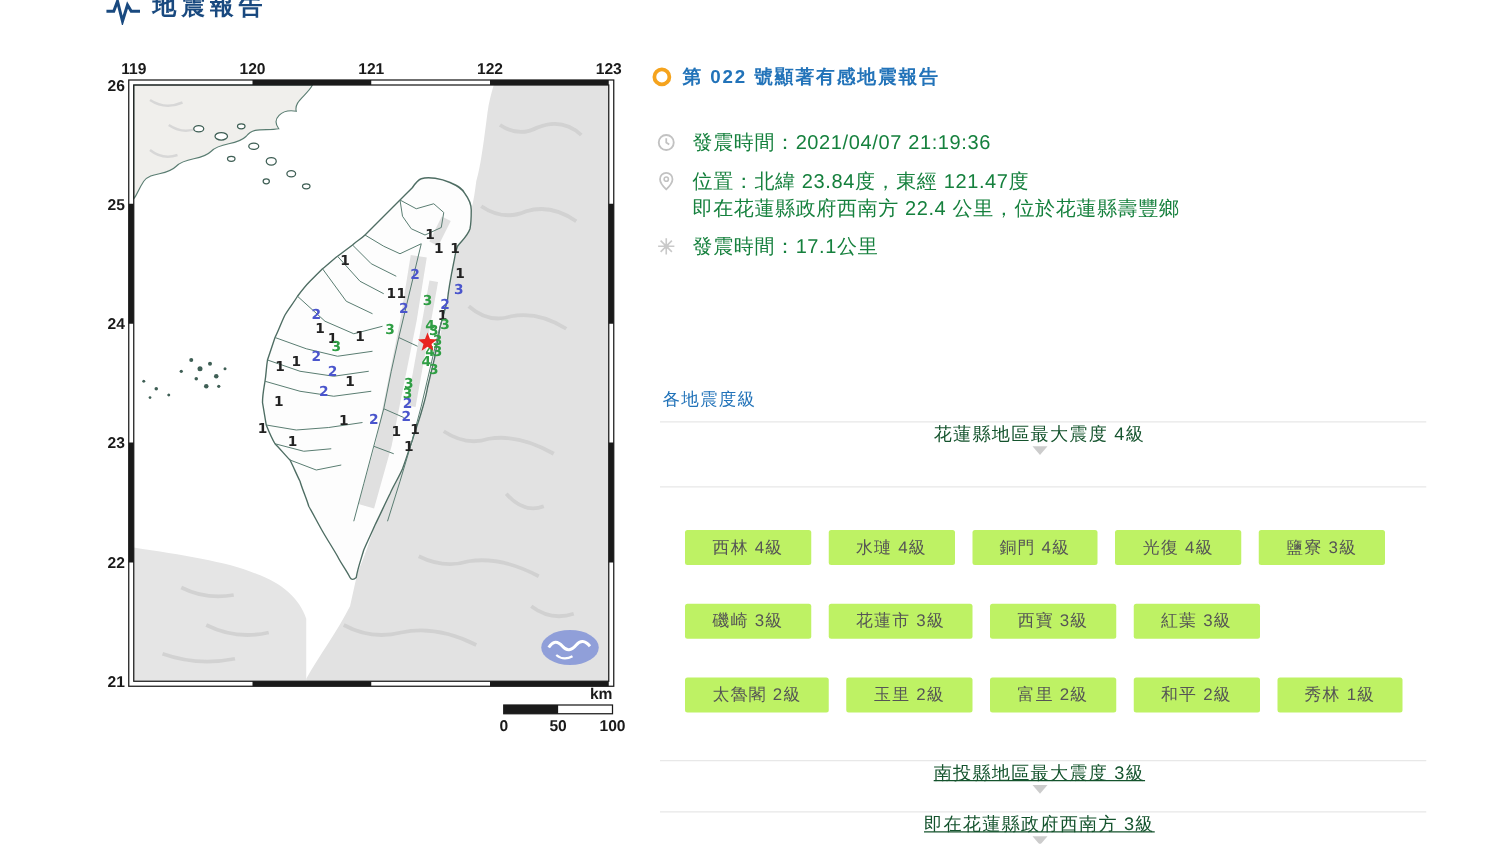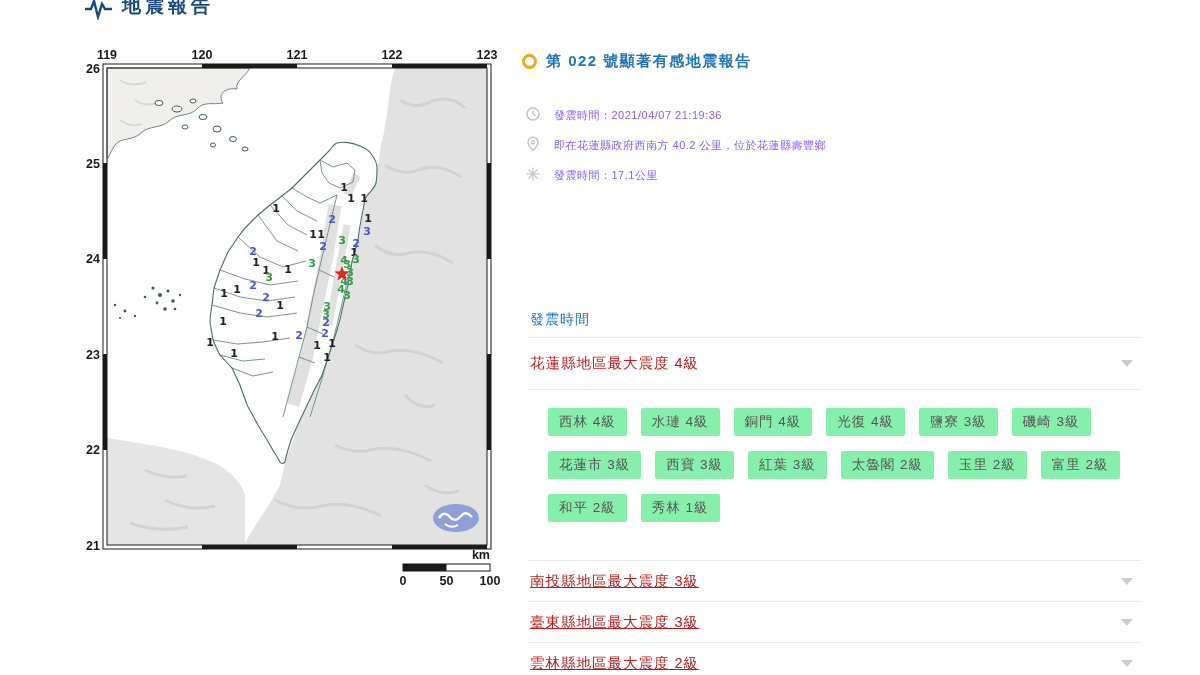--- a/index.html
+++ b/index.html
@@ -18,34 +18,34 @@
 
   
   .right-panel{position:absolute;left:515px;top:0;width:632px;height:536px;}
   .title-row{position:absolute;top:52px;left:7px;display:flex;align-items:center;gap:9px;}
   .bullet-ring{width:9px;height:9px;border-radius:50%;border:3px solid #f5a31d;flex:0 0 auto;}
   .report-title{font-size:15px;font-weight:bold;color:#2273b9;letter-spacing:1.5px;}
 
   .details{position:absolute;top:104px;left:10px;width:600px;}
   .detail-row{display:flex;gap:13px;margin-bottom:8px;}
   .detail-icon{flex:0 0 16px;padding-top:2px;}
-  .detail-text{font-size:11px;line-height:22px;color:#8b5cf6;letter-spacing:0.5px;}
+  .detail-text{font-size:16px;line-height:22px;color:#15803d;letter-spacing:0.5px;}
 
   .section-title{position:absolute;top:311px;left:15px;font-size:14px;color:#2273b9;letter-spacing:1px;}
 
   .accordion{position:absolute;top:337px;left:13px;width:613px;}
   .sep{height:0;border-top:1px solid #e8e8e8;}
-  .acc-header{height:51px;display:flex;align-items:center;justify-content:space-between;
-    padding:0 8px 0 2px;font-size:14.5px;color:#b91c1c;letter-spacing:1px;cursor:pointer;}
+  .acc-header{height:51px;display:flex;align-items:center;justify-content:flex-start;
+    padding:0 8px 0 2px;font-size:14.5px;color:#14532d;letter-spacing:1px;cursor:pointer;flex-direction:column;}
   .acc-header.small{height:40px;text-decoration:underline;}
   .chev{width:0;height:0;border-left:6px solid transparent;border-right:6px solid transparent;
     border-top:7px solid #cccccc;flex:0 0 auto;}
   .chips-area{padding:18px 0 23px 20px;}
-  .chip{display:inline-block;background:#86efac;color:#555;font-size:13.5px;letter-spacing:1px;
-    padding:6px 11px;margin:0 14px 15px 0;border-radius:2px;cursor:pointer;line-height:16px;}
+  .chip{display:inline-block;background:#bef264;color:#555;font-size:13.5px;letter-spacing:1px;
+    padding:6px 22px;margin:16px 14px 15px 0;border-radius:2px;cursor:pointer;line-height:16px;}
 </style>
 </head>
 <body>
 
 <div class="app-header">
   <svg class="wave" width="27" height="22" viewBox="0 0 27 22">
     <polyline points="0,11 6,11 9,3 13,19 17,6 20,11 27,11" fill="none" stroke="#19497f" stroke-width="2.4"></polyline>
   </svg>
   <div class="app-title">地震報告</div>
 </div>
@@ -249,58 +249,59 @@
         <div class="detail-text">
           <div>發震時間：2021/04/07 21:19:36</div>
         </div>
       </div>
       <div class="detail-row">
         <span class="detail-icon"><svg width="16" height="16" viewBox="0 0 16 16">
             <path d="M8,14.5 C8,14.5 3,9.6 3,6.3 A5,5 0 1 1 13,6.3 C13,9.6 8,14.5 8,14.5 Z" fill="none" stroke="#c2c2c2" stroke-width="1.4"></path>
             <circle cx="8" cy="6.3" r="1.7" fill="none" stroke="#c2c2c2" stroke-width="1.3"></circle>
           </svg></span>
         <div class="detail-text">
-          <div>即在花蓮縣政府西南方 40.2 公里，位於花蓮縣壽豐鄉</div>
+          <div>位置：北緯 23.84度，東經 121.47度</div>
+          <div>即在花蓮縣政府西南方 22.4 公里，位於花蓮縣壽豐鄉</div>
         </div>
       </div>
       <div class="detail-row">
         <span class="detail-icon"><svg width="16" height="16" viewBox="0 0 16 16">
             <g stroke="#c9c9c9" stroke-width="1.3">
               <line x1="8" y1="1.5" x2="8" y2="14.5"></line>
               <line x1="1.5" y1="8" x2="14.5" y2="8"></line>
               <line x1="3.5" y1="3.5" x2="12.5" y2="12.5"></line>
               <line x1="12.5" y1="3.5" x2="3.5" y2="12.5"></line>
             </g>
             <circle cx="8" cy="8" r="2" fill="#c9c9c9"></circle>
           </svg></span>
         <div class="detail-text">
           <div>發震時間：17.1公里</div>
         </div>
       </div>
     </div>
 
-  <div class="section-title">發震時間</div>
+  <div class="section-title">各地震度級</div>
 
   <div class="accordion" id="accordion">
     <div class="sep"></div>
     <div class="acc-header">
       <span>花蓮縣地區最大震度 4級</span>
       <span class="chev"></span>
     </div>
     <div class="sep"></div>
     <div class="chips-area" id="chips"><span class="chip">西林 4級</span><span class="chip">水璉 4級</span><span class="chip">銅門 4級</span><span class="chip">光復 4級</span><span class="chip">鹽寮 3級</span><span class="chip">磯崎 3級</span><span class="chip">花蓮市 3級</span><span class="chip">西寶 3級</span><span class="chip">紅葉 3級</span><span class="chip">太魯閣 2級</span><span class="chip">玉里 2級</span><span class="chip">富里 2級</span><span class="chip">和平 2級</span><span class="chip">秀林 1級</span></div>
 
   <div class="sep"></div>
       <div class="acc-header small">
         <span>南投縣地區最大震度 3級</span>
         <span class="chev"></span>
       </div>
       <div class="sep"></div>
       <div class="acc-header small">
-        <span>臺東縣地區最大震度 3級</span>
+        <span>即在花蓮縣政府西南方 3級</span>
         <span class="chev"></span>
       </div>
       <div class="sep"></div>
       <div class="acc-header small">
         <span>雲林縣地區最大震度 2級</span>
         <span class="chev"></span>
       </div>
     </div>
 </div>
 

